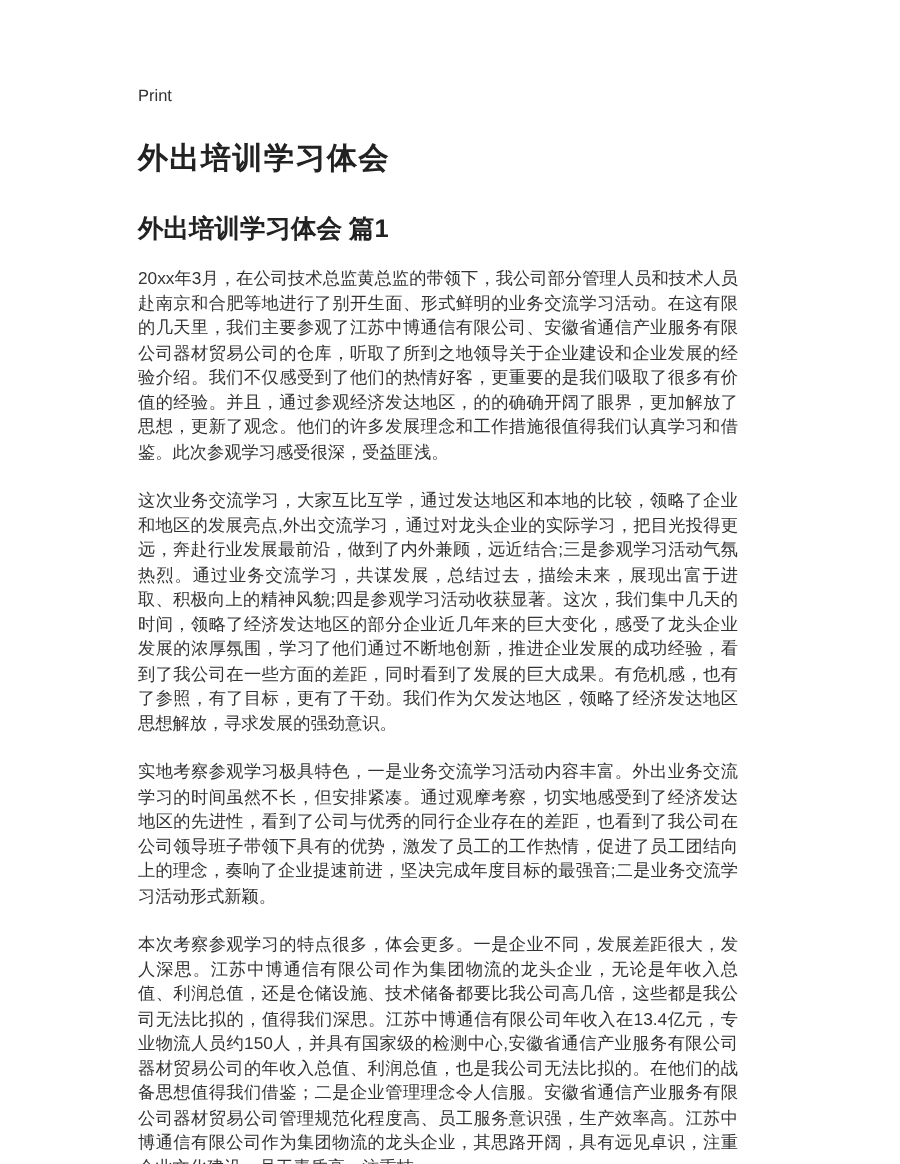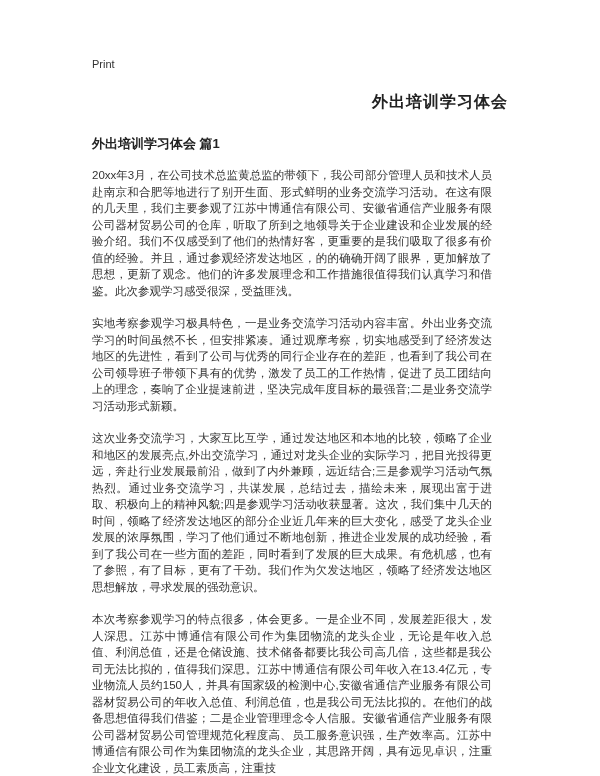--- a/index.html
+++ b/index.html
@@ -19,35 +19,35 @@
     padding: 58px 88px 0 88px;
     color: #333333;
   }
   .print {
     font-size: 11px;
     color: #333333;
     margin: 0 0 22px 0;
     cursor: pointer;
   }
   .title {
-    font-size: 16px;
+    font-size: 20px;
     font-weight: bold;
-    text-align: right;
+    text-align: left;
     color: #222222;
     margin: 0 0 22px 0;
     letter-spacing: 1px;
     font-family: Liberation Mono, monospace;
   }
   .subtitle {
     font-size: 11.5px;
     color: #333333;
     margin: 0 0 20px 0;
   }
   .section-heading {
-    font-size: 13px;
+    font-size: 17px;
     font-weight: bold;
     color: #222222;
     margin: 0 0 14px 0;
   }
   .para {
     font-size: 11.5px;
     line-height: 16.5px;
     color: #333333;
     text-align: justify;
     margin: 0 16px 16px 0;
@@ -60,18 +60,18 @@
 <div class="page">
   <div class="print">Print</div>
 
   <h1 class="title">外出培训学习体会</h1>
 
 
   <h2 class="section-heading">外出培训学习体会 篇1</h2>
 
   <p class="para">20xx年3月，在公司技术总监黄总监的带领下，我公司部分管理人员和技术人员赴南京和合肥等地进行了别开生面、形式鲜明的业务交流学习活动。在这有限的几天里，我们主要参观了江苏中博通信有限公司、安徽省通信产业服务有限公司器材贸易公司的仓库，听取了所到之地领导关于企业建设和企业发展的经验介绍。我们不仅感受到了他们的热情好客，更重要的是我们吸取了很多有价值的经验。并且，通过参观经济发达地区，的的确确开阔了眼界，更加解放了思想，更新了观念。他们的许多发展理念和工作措施很值得我们认真学习和借鉴。此次参观学习感受很深，受益匪浅。</p>
 
+  <p class="para">这次业务交流学习，大家互比互学，通过发达地区和本地的比较，领略了企业和地区的发展亮点,外出交流学习，通过对龙头企业的实际学习，把目光投得更远，奔赴行业发展最前沿，做到了内外兼顾，远近结合;三是参观学习活动气氛热烈。通过业务交流学习，共谋发展，总结过去，描绘未来，展现出富于进取、积极向上的精神风貌;四是参观学习活动收获显著。这次，我们集中几天的时间，领略了经济发达地区的部分企业近几年来的巨大变化，感受了龙头企业发展的浓厚氛围，学习了他们通过不断地创新，推进企业发展的成功经验，看到了我公司在一些方面的差距，同时看到了发展的巨大成果。有危机感，也有了参照，有了目标，更有了干劲。我们作为欠发达地区，领略了经济发达地区思想解放，寻求发展的强劲意识。</p>
+
   <p class="para">实地考察参观学习极具特色，一是业务交流学习活动内容丰富。外出业务交流学习的时间虽然不长，但安排紧凑。通过观摩考察，切实地感受到了经济发达地区的先进性，看到了公司与优秀的同行企业存在的差距，也看到了我公司在公司领导班子带领下具有的优势，激发了员工的工作热情，促进了员工团结向上的理念，奏响了企业提速前进，坚决完成年度目标的最强音;二是业务交流学习活动形式新颖。</p>
-
-  <p class="para">这次业务交流学习，大家互比互学，通过发达地区和本地的比较，领略了企业和地区的发展亮点,外出交流学习，通过对龙头企业的实际学习，把目光投得更远，奔赴行业发展最前沿，做到了内外兼顾，远近结合;三是参观学习活动气氛热烈。通过业务交流学习，共谋发展，总结过去，描绘未来，展现出富于进取、积极向上的精神风貌;四是参观学习活动收获显著。这次，我们集中几天的时间，领略了经济发达地区的部分企业近几年来的巨大变化，感受了龙头企业发展的浓厚氛围，学习了他们通过不断地创新，推进企业发展的成功经验，看到了我公司在一些方面的差距，同时看到了发展的巨大成果。有危机感，也有了参照，有了目标，更有了干劲。我们作为欠发达地区，领略了经济发达地区思想解放，寻求发展的强劲意识。</p>
 
   <p class="para">本次考察参观学习的特点很多，体会更多。一是企业不同，发展差距很大，发人深思。江苏中博通信有限公司作为集团物流的龙头企业，无论是年收入总值、利润总值，还是仓储设施、技术储备都要比我公司高几倍，这些都是我公司无法比拟的，值得我们深思。江苏中博通信有限公司年收入在13.4亿元，专业物流人员约150人，并具有国家级的检测中心,安徽省通信产业服务有限公司器材贸易公司的年收入总值、利润总值，也是我公司无法比拟的。在他们的战备思想值得我们借鉴；二是企业管理理念令人信服。安徽省通信产业服务有限公司器材贸易公司管理规范化程度高、员工服务意识强，生产效率高。江苏中博通信有限公司作为集团物流的龙头企业，其思路开阔，具有远见卓识，注重企业文化建设，员工素质高，注重技</p>
 </div>
 
 </body></html>

